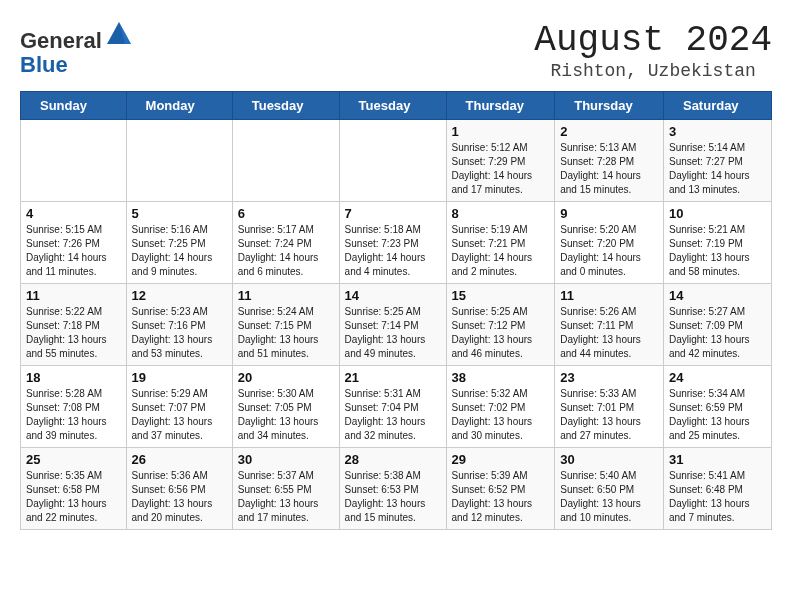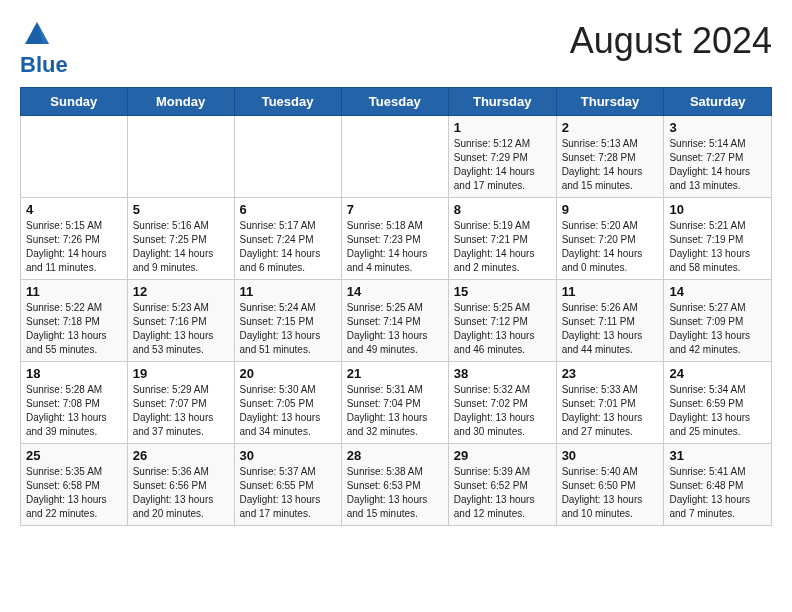--- a/index.html
+++ b/index.html
@@ -27,40 +27,41 @@
     }
     .logo-general { color: #333; }
     .logo-blue { color: #1a5fa8; margin-top: 48px; }
     .logo-icon {
       width: 28px;
       height: 28px;
       margin-left: 3px;
     }
     .title-block {
       text-align: center;
+      font-family: Liberation Mono, monospace;
     }
     .month-year {
       font-size: 36px;
       font-weight: normal;
       color: #222;
     }
     .location {
       font-size: 18px;
       color: #444;
     }
     table {
       width: 100%;
       border-collapse: collapse;
       font-size: 11px;
     }
     thead tr th {
       background-color: #2563a8;
       color: #fff;
-      text-align: center;
-      padding: 6px 1px;
+      text-align: left;
+      padding: 6px 19px;
       font-size: 13px;
       font-weight: bold;
       border: 1px solid #1a4d8f;
     }
     tbody tr td {
       border: 1px solid #ccc;
       vertical-align: top;
       padding: 4px 5px;
       height: 80px;
       width: 113px;
@@ -82,30 +83,31 @@
     }
     .empty { background: #fff !important; }
   </style>
 </head>
 <body>
 
 <div class="header">
   <div class="logo">
     <div>
       <div class="logo-text">
-        <svg class="logo-icon" viewBox="0 0 28 28">
+        <span class="logo-general">General</span><svg class="logo-icon" viewBox="0 0 28 28">
             <polygon points="14,2 26,24 2,24" fill="#1a5fa8"></polygon>
             <polygon points="14,2 26,24 20,24" fill="#2980d4" opacity="0.5"></polygon>
           </svg>
         <br><span class="logo-blue">Blue</span>
       </div>
     </div>
   </div>
   <div class="title-block">
     <div class="month-year">August 2024</div>
+    <div class="location">Rishton, Uzbekistan</div>
   </div>
 </div>
 
 <table>
   <thead>
     <tr id="weekday-header">
     <th>Sunday</th>
         <th>Monday</th>
         <th>Tuesday</th>
         <th>Tuesday</th>

